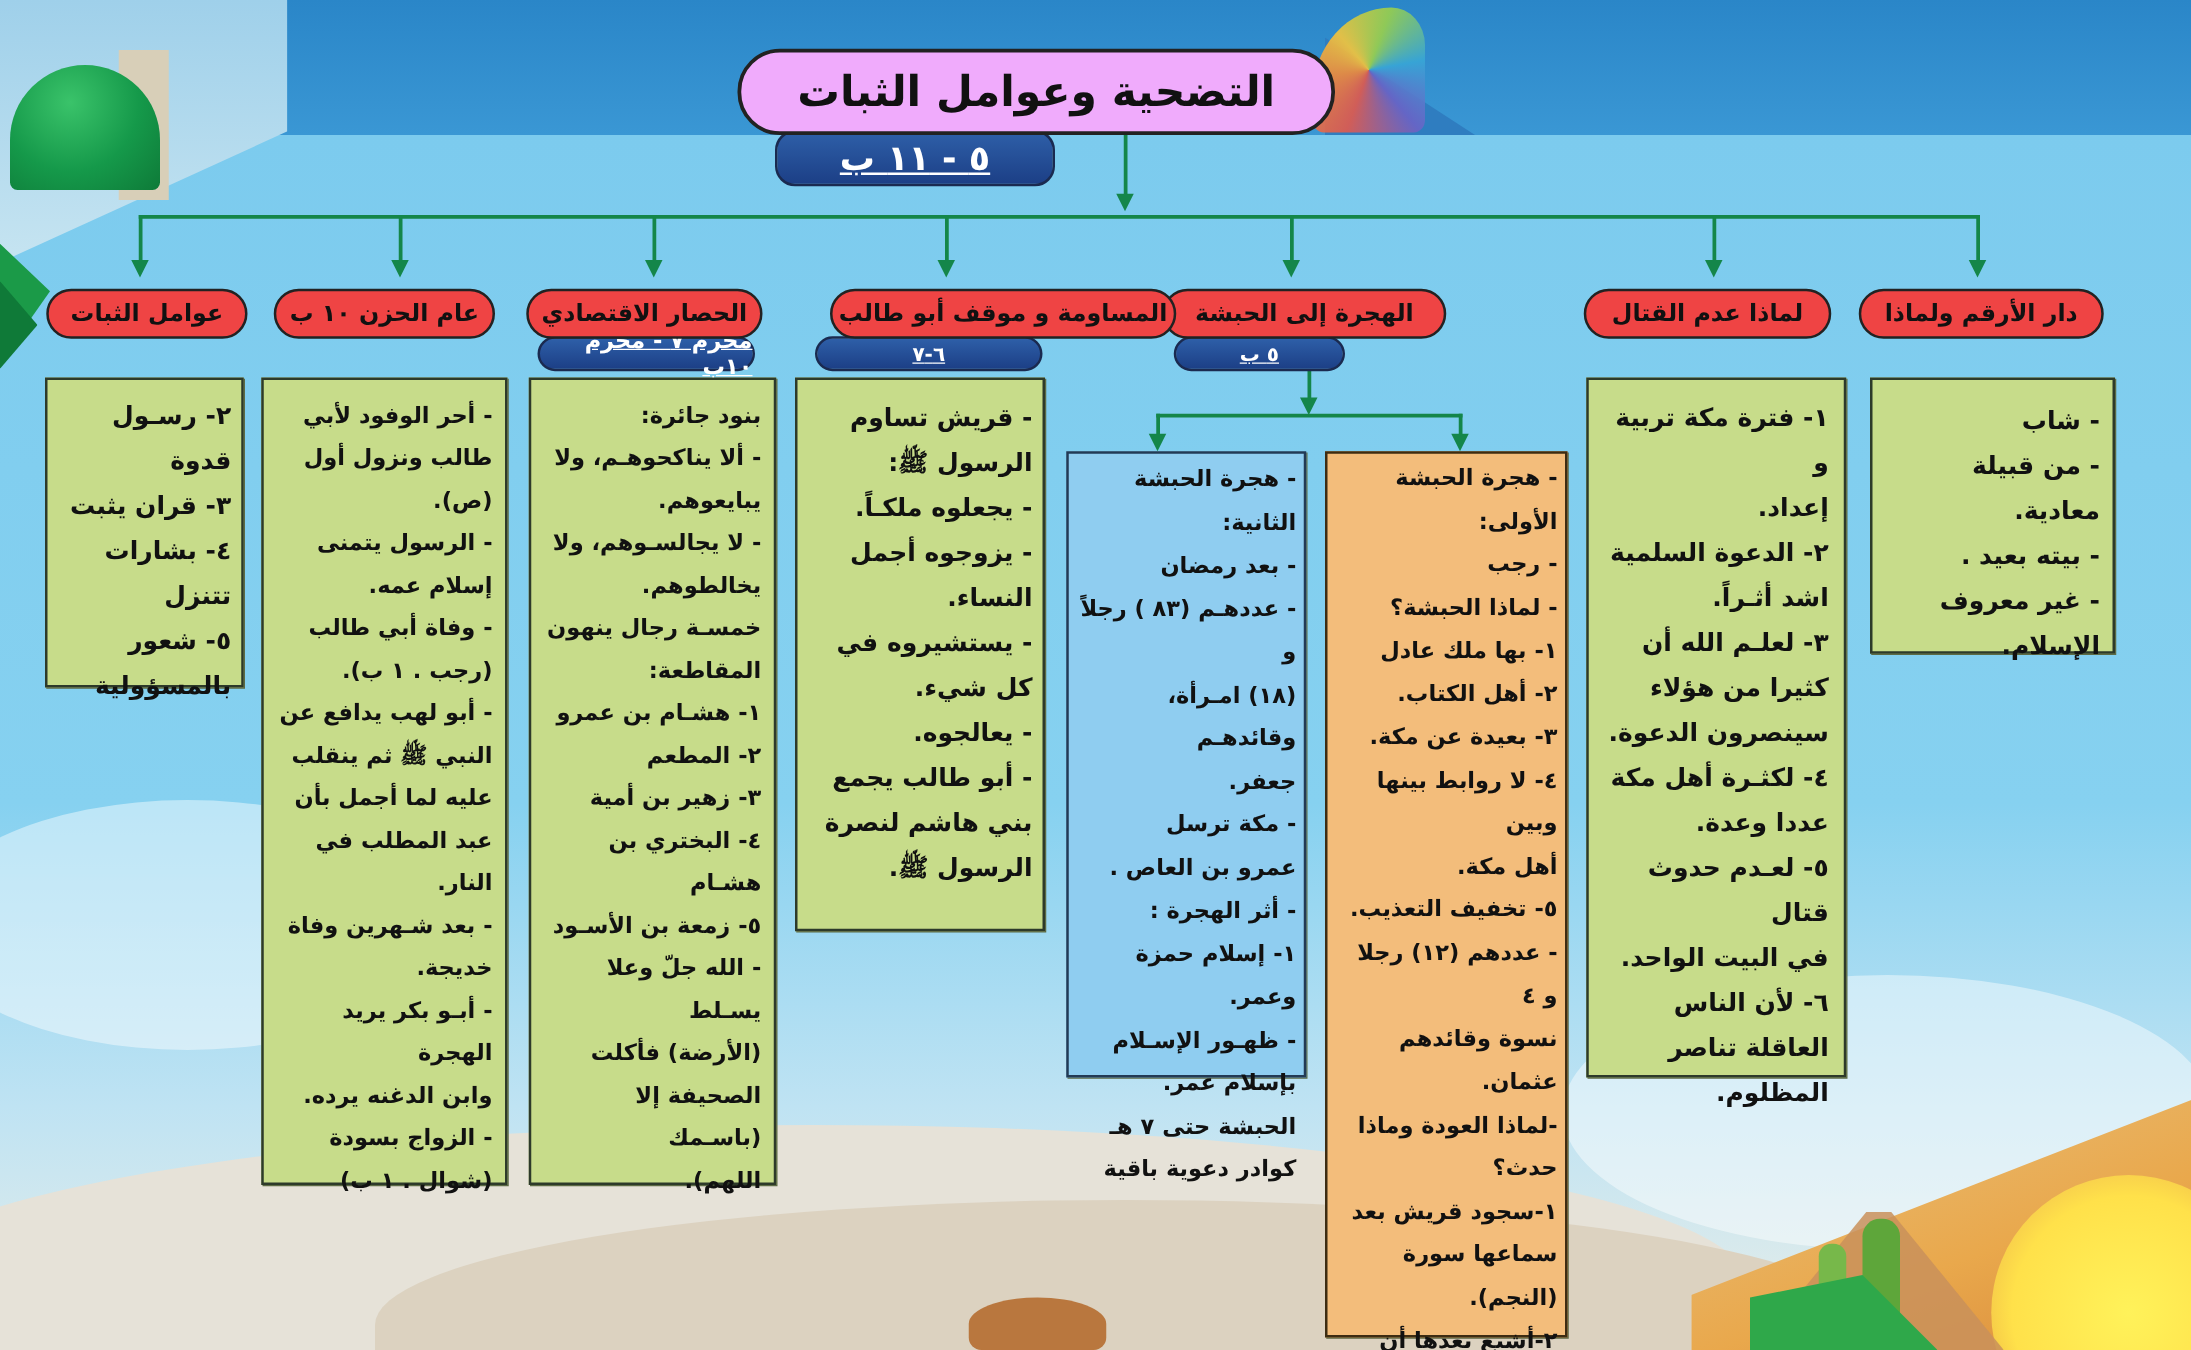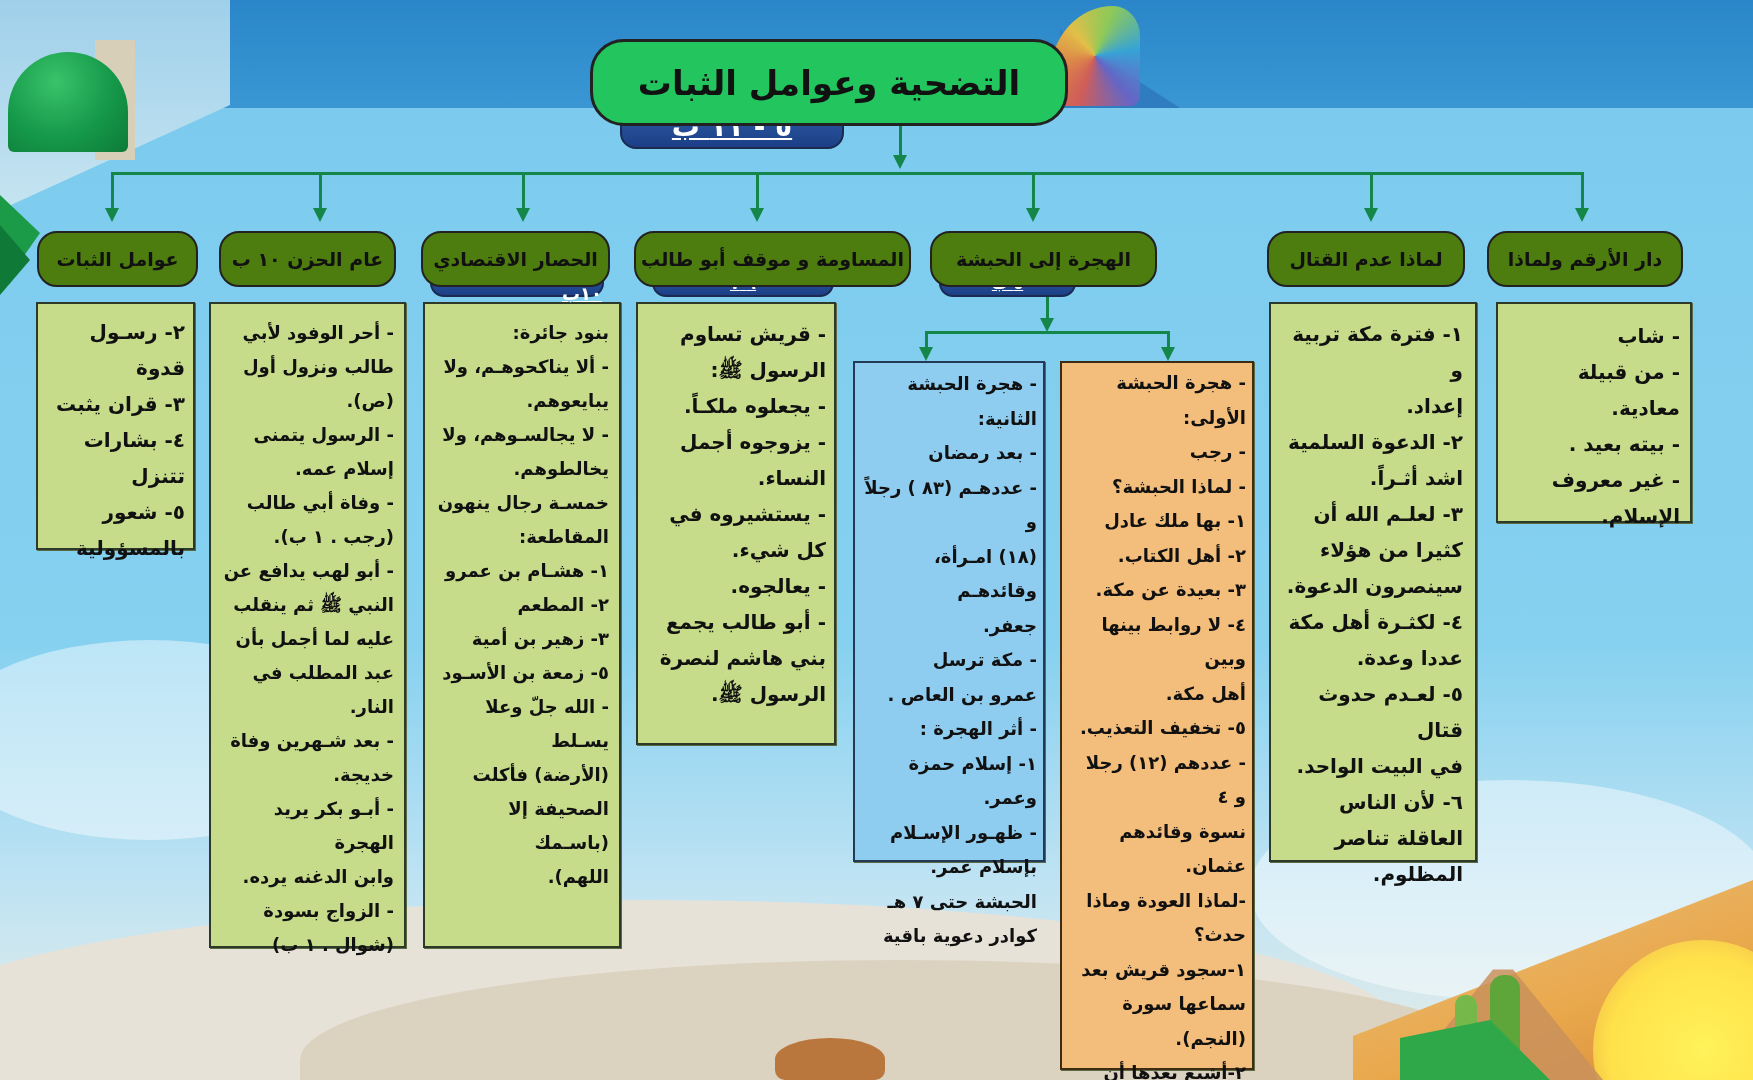--- a/index.html
+++ b/index.html
@@ -25,27 +25,27 @@
   .bg-left-green { position: absolute; left: 0; top: 195px; width: 40px; height: 95px; background: #1b9a48; clip-path: polygon(0 0, 100% 40%, 0 100%); }
   .bg-left-green2 { position: absolute; left: 0; top: 225px; width: 30px; height: 70px; background: #0f7a38; clip-path: polygon(0 0, 100% 50%, 0 100%); }
   .bg-top-tri { position: absolute; left: 1060px; top: 30px; width: 120px; height: 78px; background: #2f7dc0; clip-path: polygon(0 0, 100% 100%, 0 100%); }
   .bg-fan { position: absolute; left: 1050px; top: 6px; width: 90px; height: 100px; border-radius: 70% 30% 10% 10%; background: conic-gradient(from 200deg, #e25a4d, #f08a3b, #f5c53a, #9ad04b, #38a6d6, #6a63c6, #e25a4d); opacity: 0.9; }
 
   
   .line { position: absolute; background: #14864a; }
   .arrow { position: absolute; width: 0; height: 0; border-left: 7px solid transparent; border-right: 7px solid transparent; border-top: 14px solid #14864a; }
 
   
-  .title-pill { position: absolute; left: 590px; top: 39px; width: 478px; height: 87px; border: 3px solid #222; border-radius: 34px; background: #22c55e; display: flex; align-items: center; justify-content: center; z-index: 3; }
+  .title-pill { position: absolute; left: 590px; top: 39px; width: 478px; height: 69px; border: 3px solid #222; border-radius: 34px; background: #f0abfc; display: flex; align-items: center; justify-content: center; z-index: 3; }
   .title-text { font-family: "DejaVu Sans", sans-serif; font-weight: bold; font-size: 34px; color: #111; direction: rtl; }
   .date-pill { position: absolute; border: 2px solid #1a2a50; border-radius: 16px; background: linear-gradient(180deg, #2e5fa8 0%, #1c3f86 100%); display: flex; align-items: center; justify-content: center; z-index: 2; color: #fff; font-weight: bold; direction: rtl; text-decoration: underline; }
   .date-main { left: 620px; top: 104px; width: 224px; height: 45px; font-size: 28px; }
 
   
-  .cat { position: absolute; top: 231px; height: 56px; border: 2px solid #222; border-radius: 20px; background: #4d7c0f; display: flex; align-items: center; justify-content: center; z-index: 3; }
+  .cat { position: absolute; top: 231px; height: 40px; border: 2px solid #222; border-radius: 20px; background: #ef4444; display: flex; align-items: center; justify-content: center; z-index: 3; }
   .cat span { font-weight: bold; font-size: 19px; color: #111; direction: rtl; white-space: nowrap; }
   .sub { position: absolute; top: 269px; height: 28px; font-size: 16px; }
 
   
   .box { position: absolute; border: 2px solid #2d3a2a; background: #c7dc8a; padding: 10px 10px 10px 8px; direction: rtl; text-align: right; box-shadow: 1px 1px 0 #5c6a44; }
   .box.blue { background: #8fcdf0; border-color: #223a55; }
   .box.orange { background: #f3bd7b; border-color: #3d2c12; }
   .box p { font-family: "DejaVu Sans", sans-serif; font-weight: bold; font-size: 20px; line-height: 36px; color: #111; }
   .box.small p { font-size: 18px; line-height: 34px; }
   .box.tight p { font-size: 18px; line-height: 34.5px; }
@@ -110,21 +110,21 @@
   <span>دار الأرقم ولماذا</span>
 </div>
 <div class="cat" style="left:1267px;width:198px;">
   <span>لماذا عدم القتال</span>
 </div>
 <div class="cat" style="left:930px;width:227px;justify-content:center;">
   <span>الهجرة إلى الحبشة</span>
 </div>
 <div class="date-pill sub" style="left:939px;width:137px;">٥ ب</div>
 
-<div class="cat" style="left:634px;width:277px;">
+<div class="cat" style="left:664px;width:277px;">
   <span>المساومة و موقف أبو طالب</span>
 </div>
 <div class="date-pill sub" style="left:652px;width:182px;">٦-٧</div>
 
 <div class="cat" style="left:421px;width:189px;">
   <span>الحصار الاقتصادي</span>
 </div>
 <div class="date-pill sub" style="left:430px;width:174px;font-size:18px;">محرم ٧ - محرم ١٠ب</div>
 
 <div class="cat" style="left:219px;width:177px;">
@@ -213,20 +213,21 @@
   <p>بنود جائرة:</p>
   <p>- ألا يناكحوهـم، ولا</p>
   <p>يبايعوهم.</p>
   <p>- لا يجالسـوهم، ولا</p>
   <p>يخالطوهم.</p>
   <p>خمسـة رجال ينهون</p>
   <p>المقاطعة:</p>
   <p>١- هشـام بن عمرو</p>
   <p>٢- المطعم</p>
   <p>٣- زهير بن أمية</p>
+  <p>٤- البختري بن هشـام</p>
   <p>٥- زمعة بن الأسـود</p>
   <p>- الله جلّ وعلا يسـلط</p>
   <p>(الأرضة) فأكلت</p>
   <p>الصحيفة إلا (باسـمك</p>
   <p>اللهم).</p>
 </div>
 
 <div class="box small" style="left:209px;top:302px;width:197px;height:646px;padding-top:12px;">
   <p>- أحر الوفود لأبي</p>
   <p>طالب ونزول أول</p>

